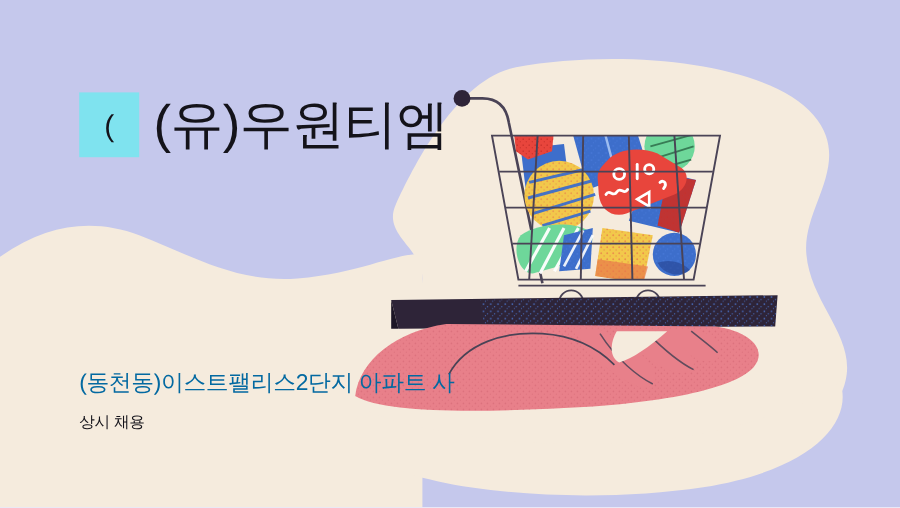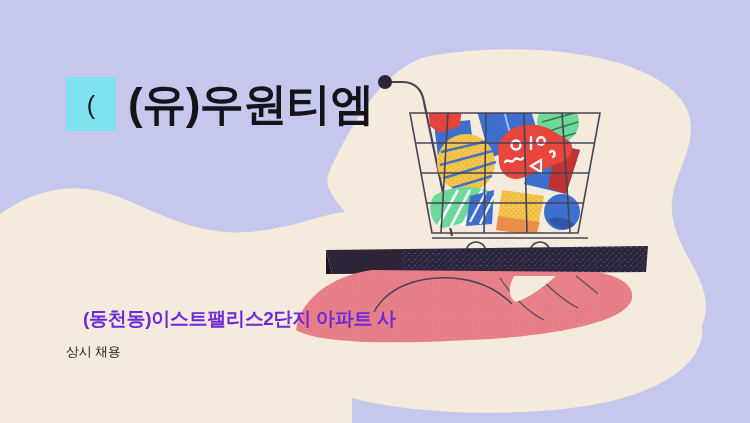--- a/index.html
+++ b/index.html
@@ -45,36 +45,35 @@
   #brand-highlight-char {
     font-size: 25px;
     color: #14131a;
     line-height: 1;
     font-weight: 400;
     transform: translateY(1px);
   }
   #brand-name {
     margin-left: 12px;
     font-size: 44px;
-    font-weight: 700;
+    font-weight: 400;
     color: #14131a;
     letter-spacing: -0.5px;
     white-space: nowrap;
     line-height: 1;
   }
   #headline {
     position: absolute;
     left: 66px;
     top: 306px;
     font-size: 19px;
-    font-weight: 700;
-    color: #6d28d9;
+    font-weight: 400;
+    color: #0369a1;
     white-space: nowrap;
     letter-spacing: -0.3px;
-    margin-left: 17px;
   }
   #subline {
     position: absolute;
     left: 66px;
     top: 343px;
     font-size: 13px;
     font-weight: 400;
     color: #14131a;
     white-space: nowrap;
     letter-spacing: -0.2px;

